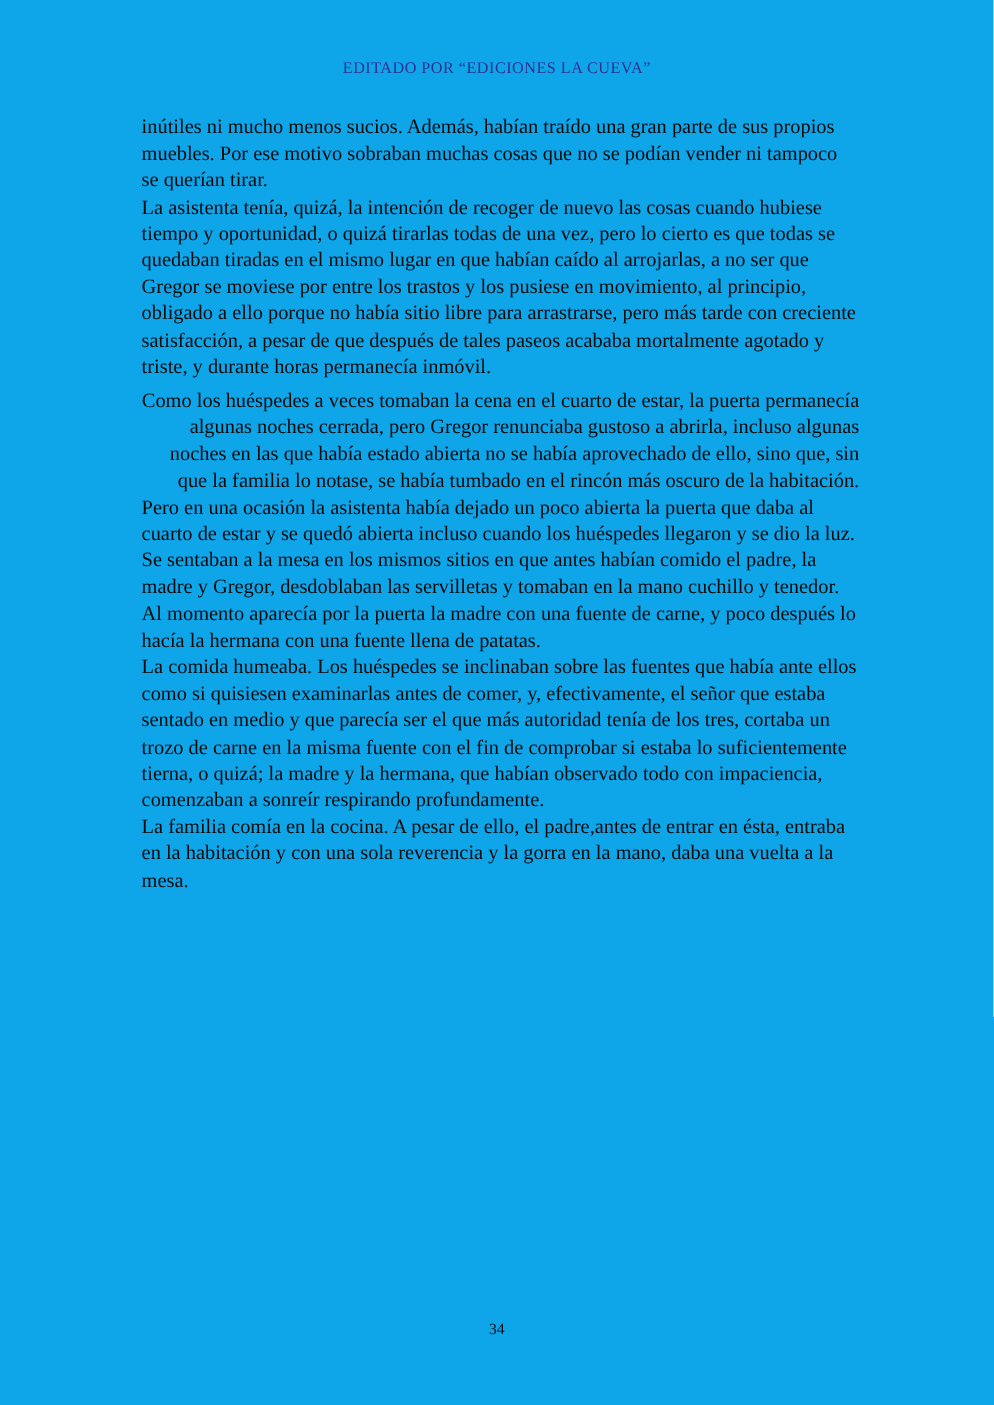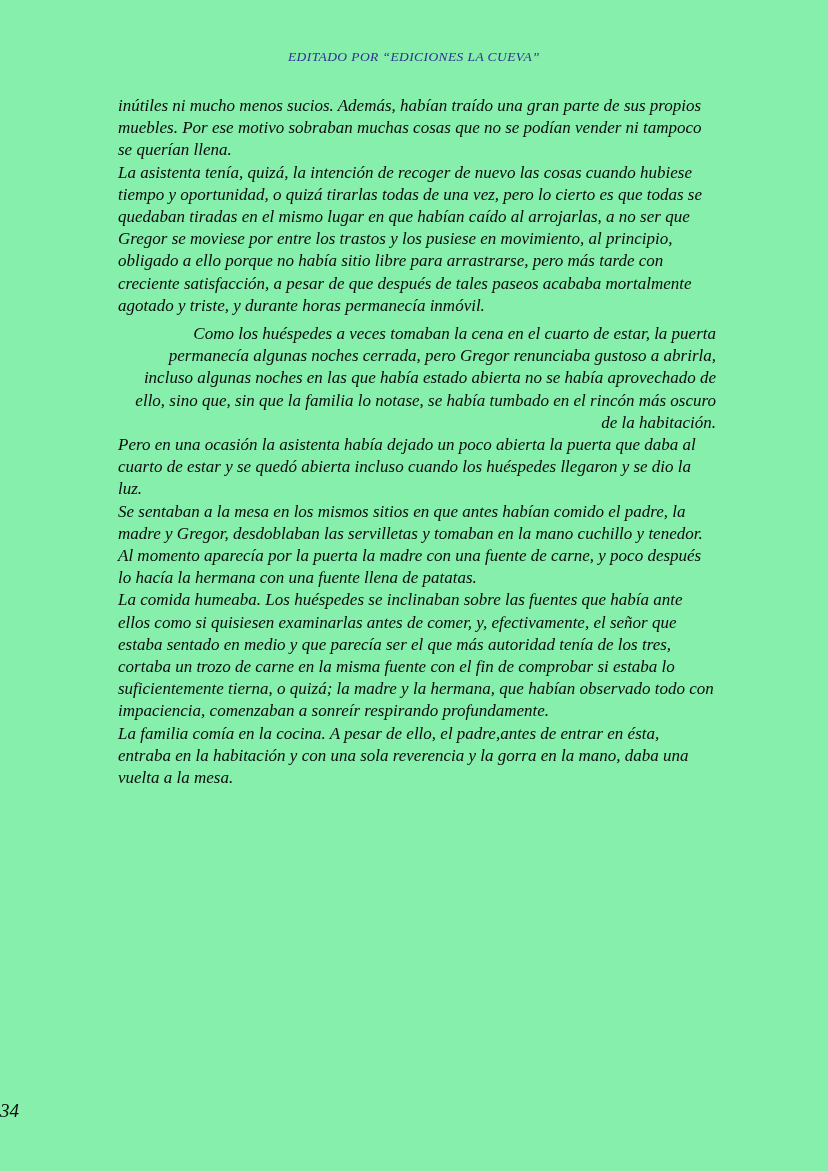--- a/index.html
+++ b/index.html
@@ -4,25 +4,24 @@
 <style>
   html, body {
     margin: 0;
     padding: 0;
     background: #ffffff;
   }
   .page {
     position: relative;
     width: 828px;
     height: 1171px;
-    background: #86efac;
+    background: #0ea5e9;
     overflow: hidden;
     font-family: "Liberation Serif", "DejaVu Serif", serif;
     color: #000000;
-    font-style: italic;
   }
   .page-header {
     position: absolute;
     top: 49px;
     left: 0;
     width: 100%;
     text-align: center;
     color: #2e3192;
     font-size: 13.5px;
     letter-spacing: 0.4px;
@@ -43,36 +42,36 @@
   }
   .page-body p.space-before {
     margin-top: 6px;
     text-align: right;
   }
   .page-footer {
     position: absolute;
     top: 1100px;
     left: 0;
     width: 100%;
-    text-align: left;
-    font-size: 19px;
+    text-align: center;
+    font-size: 13px;
     color: #0a0a0a;
   }
 </style>
 </head>
 <body>
 
 <div class="page">
 
   <div class="page-header">
     <span>EDITADO POR “EDICIONES LA CUEVA”</span>
   </div>
 
   <div class="page-body">
-    <p>inútiles ni mucho menos sucios. Además, habían traído una gran parte de sus propios muebles. Por ese motivo sobraban muchas cosas que no se podían vender ni tampoco se querían llena.</p>
+    <p>inútiles ni mucho menos sucios. Además, habían traído una gran parte de sus propios muebles. Por ese motivo sobraban muchas cosas que no se podían vender ni tampoco se querían tirar.</p>
     <p>La asistenta tenía, quizá, la intención de recoger de nuevo las cosas cuando hubiese tiempo y oportunidad, o quizá tirarlas todas de una vez, pero lo cierto es que todas se quedaban tiradas en el mismo lugar en que habían caído al arrojarlas, a no ser que Gregor se moviese por entre los trastos y los pusiese en movimiento, al principio, obligado a ello porque no había sitio libre para arrastrarse, pero más tarde con creciente satisfacción, a pesar de que después de tales paseos acababa mortalmente agotado y triste, y durante horas permanecía inmóvil.</p>
     <p class="space-before">Como los huéspedes a veces tomaban la cena en el cuarto de estar, la puerta permanecía algunas noches cerrada, pero Gregor renunciaba gustoso a abrirla, incluso algunas noches en las que había estado abierta no se había aprovechado de ello, sino que, sin que la familia lo notase, se había tumbado en el rincón más oscuro de la habitación.</p>
     <p>Pero en una ocasión la asistenta había dejado un poco abierta la puerta que daba al cuarto de estar y se quedó abierta incluso cuando los huéspedes llegaron y se dio la luz.</p>
     <p>Se sentaban a la mesa en los mismos sitios en que antes habían comido el padre, la madre y Gregor, desdoblaban las servilletas y tomaban en la mano cuchillo y tenedor. Al momento aparecía por la puerta la madre con una fuente de carne, y poco después lo hacía la hermana con una fuente llena de patatas.</p>
     <p>La comida humeaba. Los huéspedes se inclinaban sobre las fuentes que había ante ellos como si quisiesen examinarlas antes de comer, y, efectivamente, el señor que estaba sentado en medio y que parecía ser el que más autoridad tenía de los tres, cortaba un trozo de carne en la misma fuente con el fin de comprobar si estaba lo suficientemente tierna, o quizá; la madre y la hermana, que habían observado todo con impaciencia, comenzaban a sonreír respirando profundamente.</p>
     <p>La familia comía en la cocina. A pesar de ello, el padre,antes de entrar en ésta, entraba en la habitación y con una sola reverencia y la gorra en la mano, daba una vuelta a la mesa.</p>
   </div>
 
   <div class="page-footer">
     <span>34</span>

